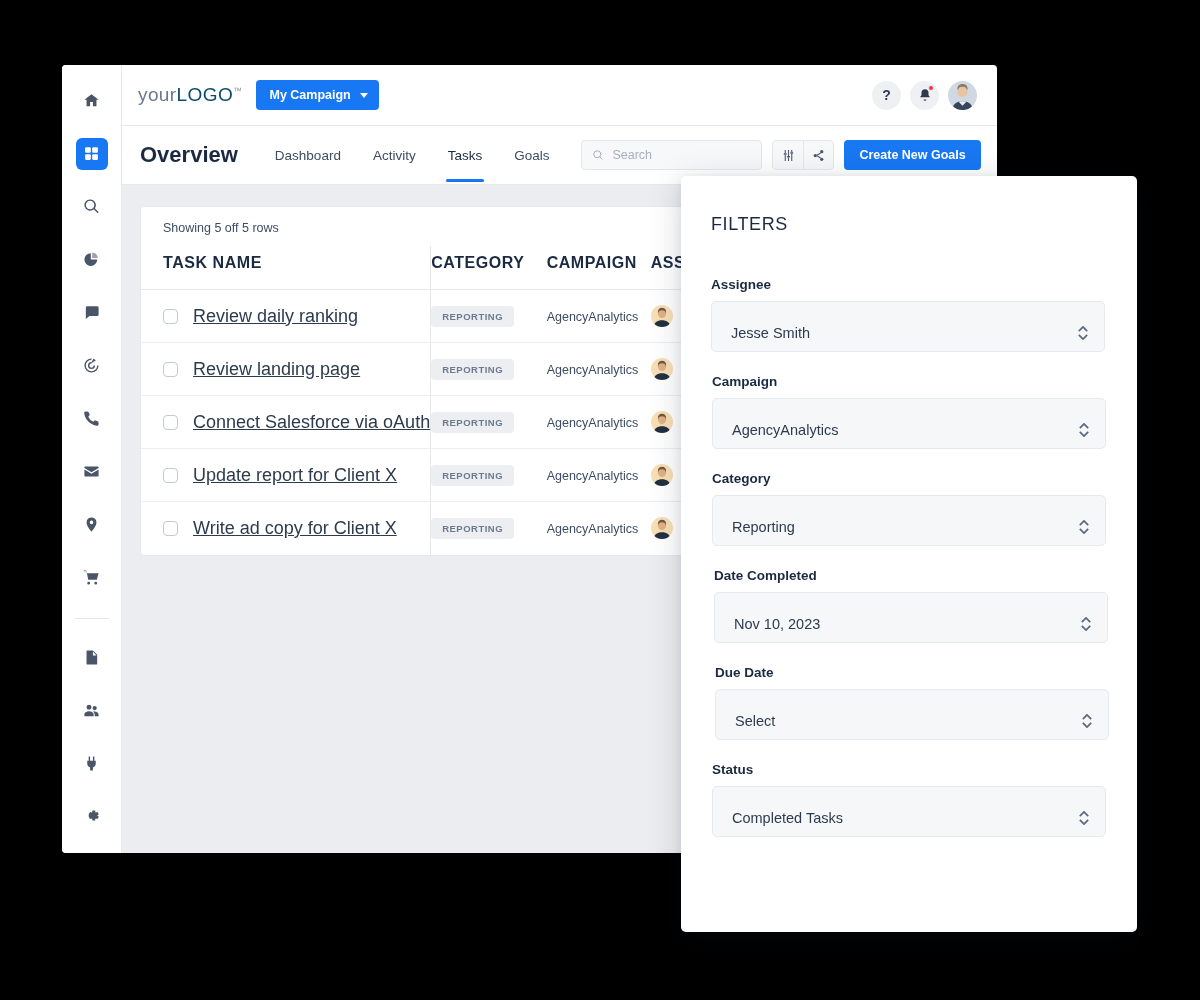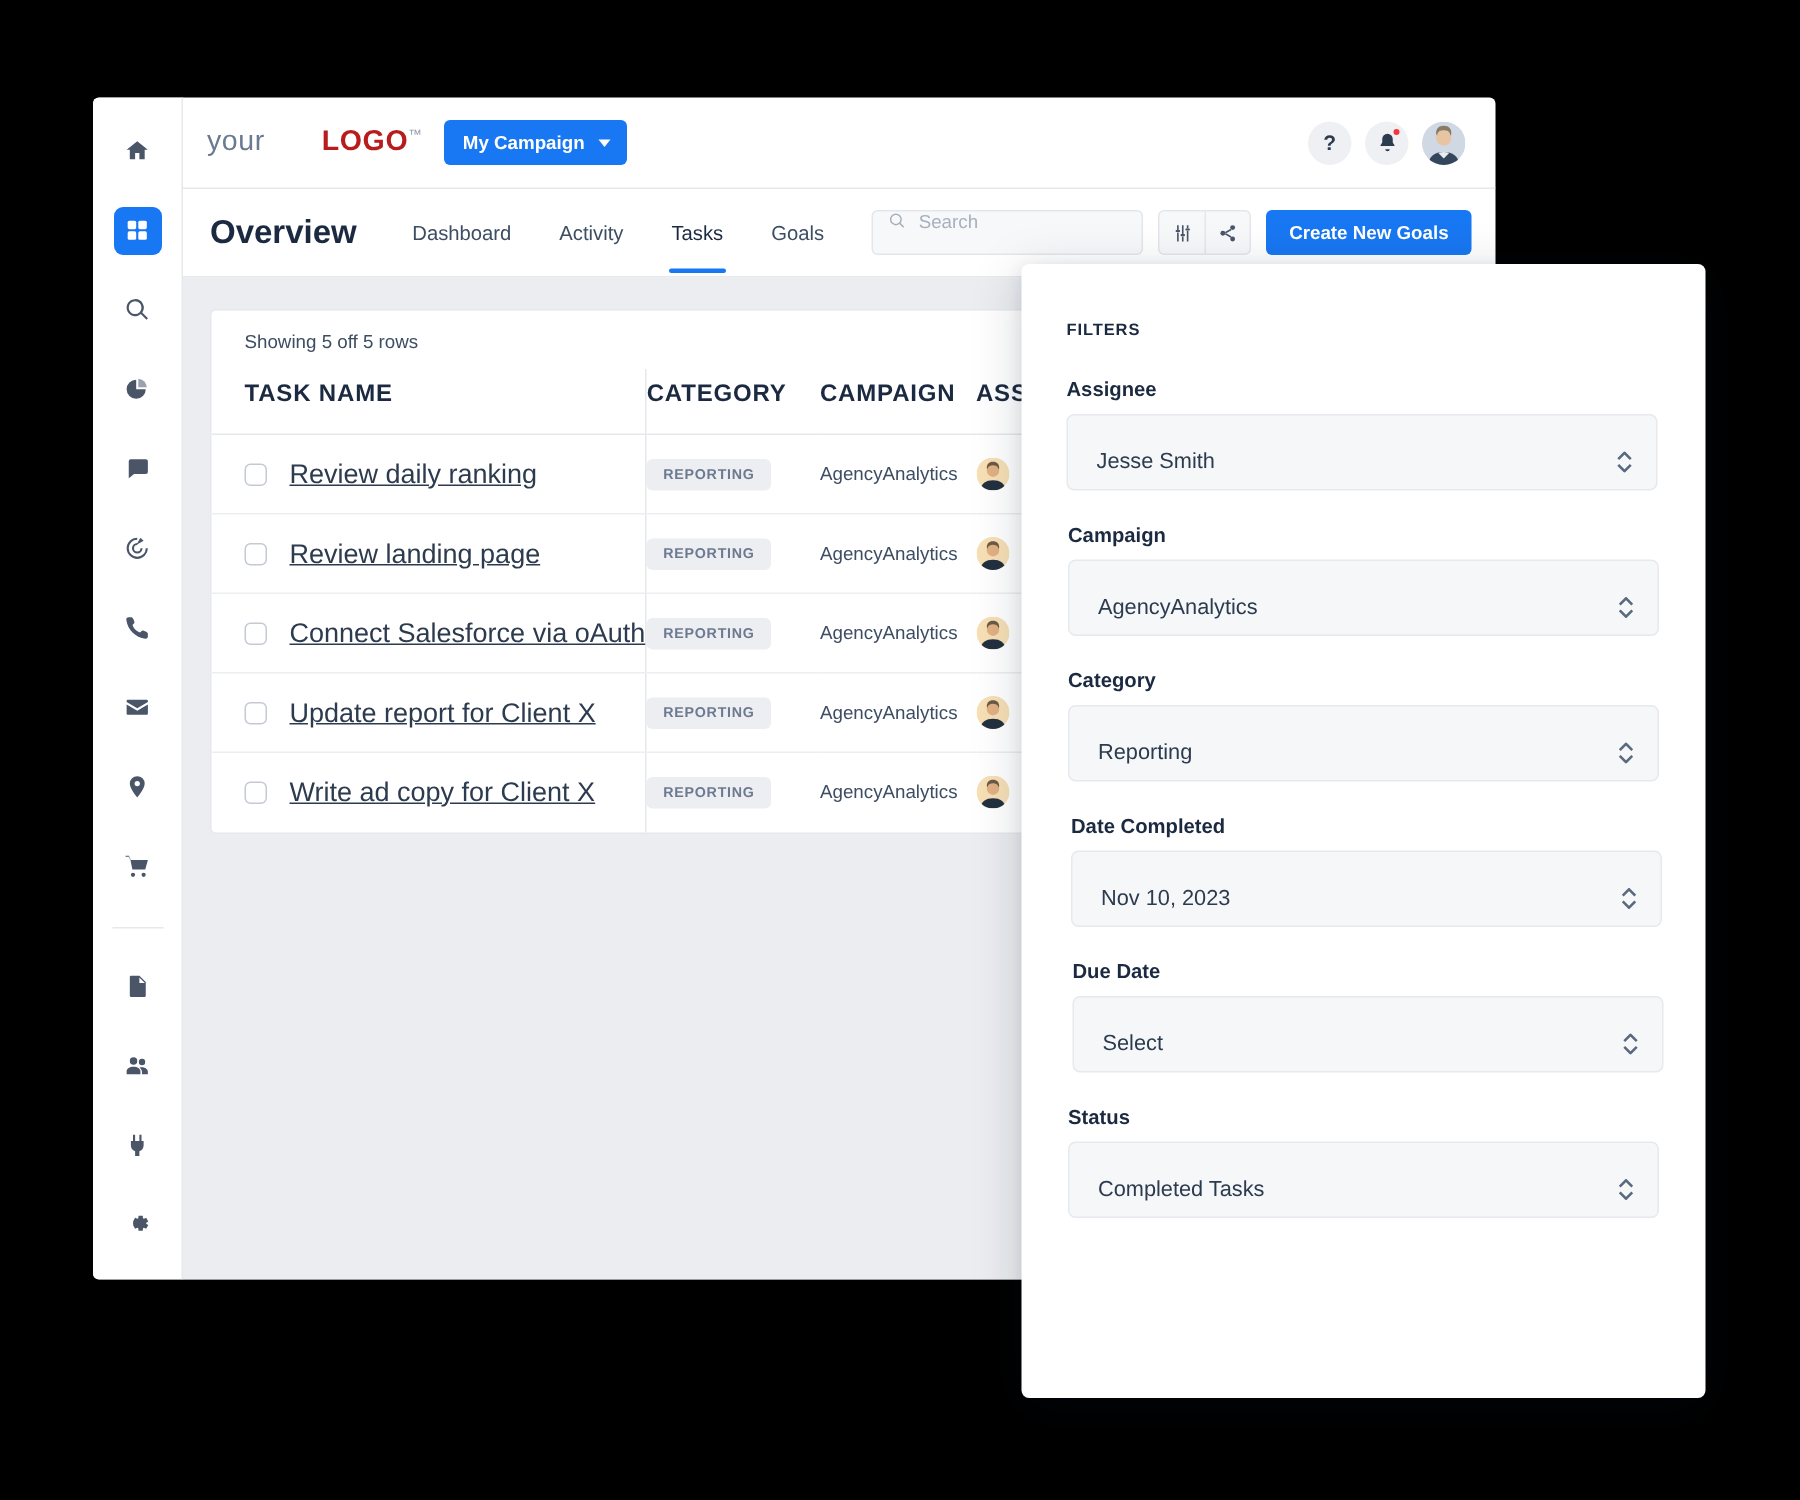--- a/index.html
+++ b/index.html
@@ -54,21 +54,21 @@
   
   .topbar {
     height: 61px;
     border-bottom: 1px solid #e6e8ec;
     display: flex; align-items: center;
     padding: 0 20px 0 16px;
     flex-shrink: 0;
   }
   .logo { font-size: 19px; letter-spacing: .4px; white-space: nowrap; }
   .logo .gray { color: #6b7a90; font-weight: 400; }
-  .logo .blue { color: #b91c1c; font-weight: 700; margin-left: 38px; }
+  .logo .blue { color: #0c4a6e; font-weight: 400; }
   .logo .tm { color: #8b97a8; font-size: 9px; vertical-align: super; }
 
   .campaign-btn {
     margin-left: 14px;
     background: #1877f2; color: #fff;
     font-size: 12.5px; font-weight: 600;
     border: none; border-radius: 4px;
     padding: 8px 11px 8px 13px;
     display: flex; align-items: center; gap: 9px;
     cursor: pointer; white-space: nowrap;
@@ -121,21 +121,21 @@
     content: ""; position: absolute;
     left: -2px; right: -2px; bottom: 0;
     height: 3px; background: #1877f2; border-radius: 2px;
   }
 
   .tab-right { margin-left: auto; display: flex; align-items: center; gap: 10px; }
   .search-box {
     width: 181px; height: 30px;
     background: #f7f8fa;
     border: 1px solid #e3e6ea; border-radius: 4px;
-    display: flex; align-items: flex-start; padding: 0 10px; gap: 8px;
+    display: flex; align-items: center; padding: 0 10px; gap: 8px;
   }
   .search-box svg { width: 12px; height: 12px; stroke: #a7b0bd; fill: none; stroke-width: 2; flex-shrink: 0; }
   .search-box input {
     border: none; outline: none; background: transparent;
     font-family: "Liberation Sans", sans-serif;
     font-size: 12.5px; color: #3d4d62; width: 100%;
   }
   .search-box input::placeholder { color: #a7b0bd; }
 
   .seg-group {
@@ -226,22 +226,22 @@
     position: absolute;
     left: 681px; top: 176px;
     width: 456px; height: 756px;
     background: #ffffff;
     border-radius: 5px;
     box-shadow: 0 6px 34px rgba(20,30,50,.17), 0 2px 10px rgba(20,30,50,.09);
     padding: 38px 34px 0 30px;
     overflow: hidden;
   }
   .filters-title {
-    font-size: 11px; font-weight: 700; letter-spacing: .6px;
-    color: #1b2a41; margin-bottom: 26px;
+    font-size: 18px; font-weight: 400; letter-spacing: .6px;
+    color: #1b2a41; margin-bottom: 42px;
   }
   .field-group { margin-bottom: 22px; }
   .field-label {
     font-size: 13.5px; font-weight: 700; color: #1b2a41;
     margin-bottom: 9px;
   }
   .select-box {
     height: 51px;
     background: #f5f7f9;
     border: 1px solid #e6e9ed;

